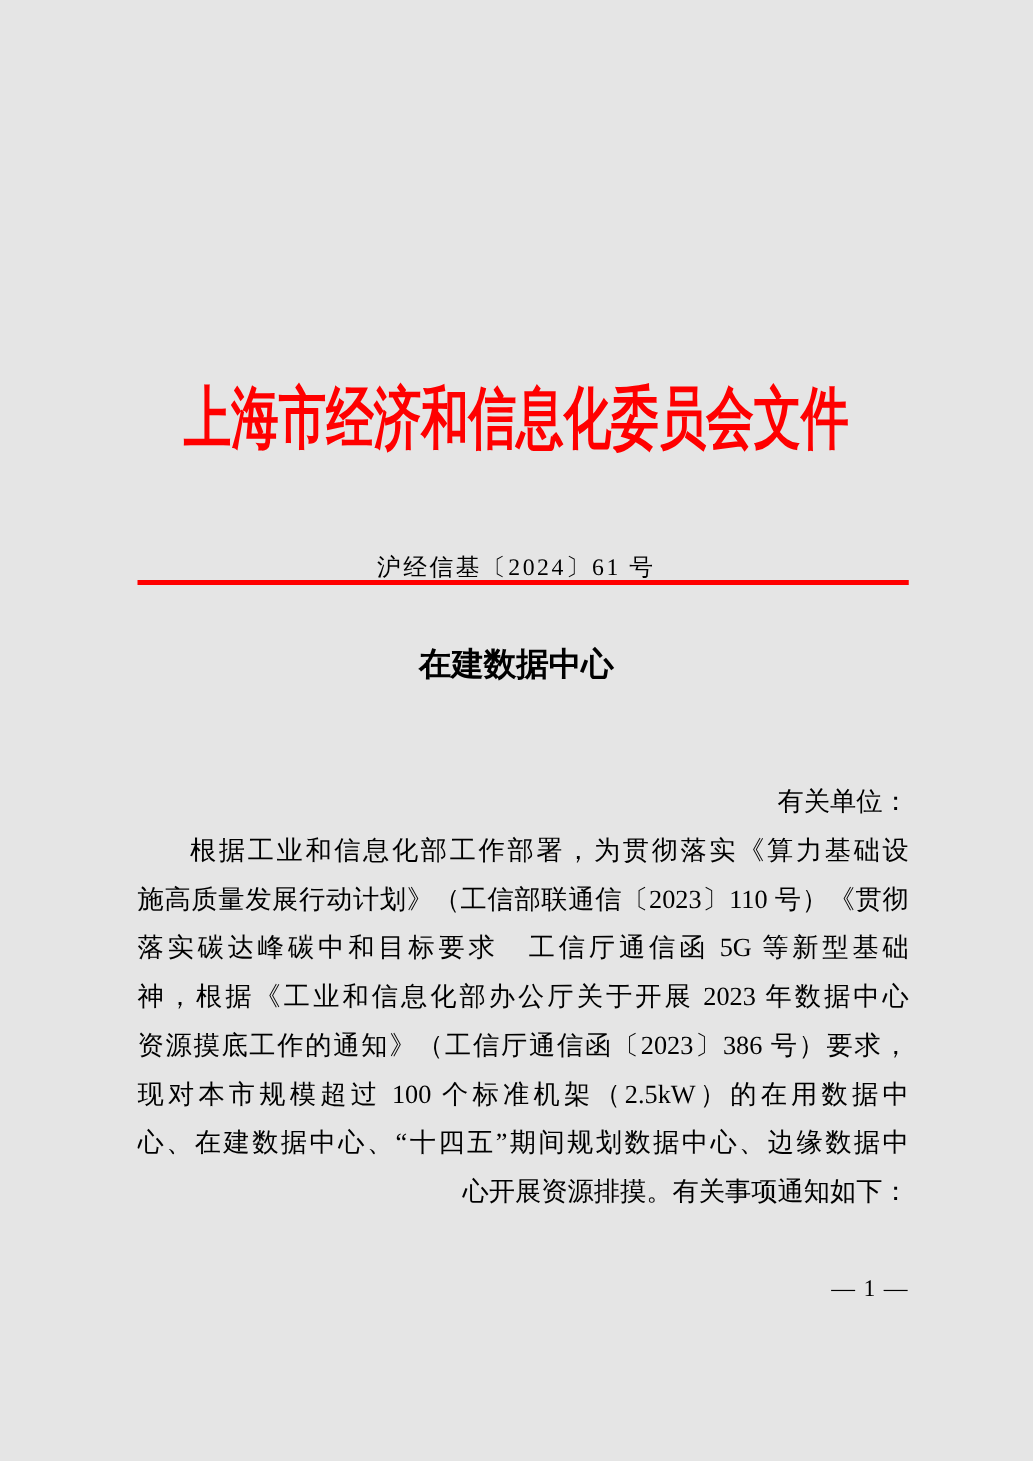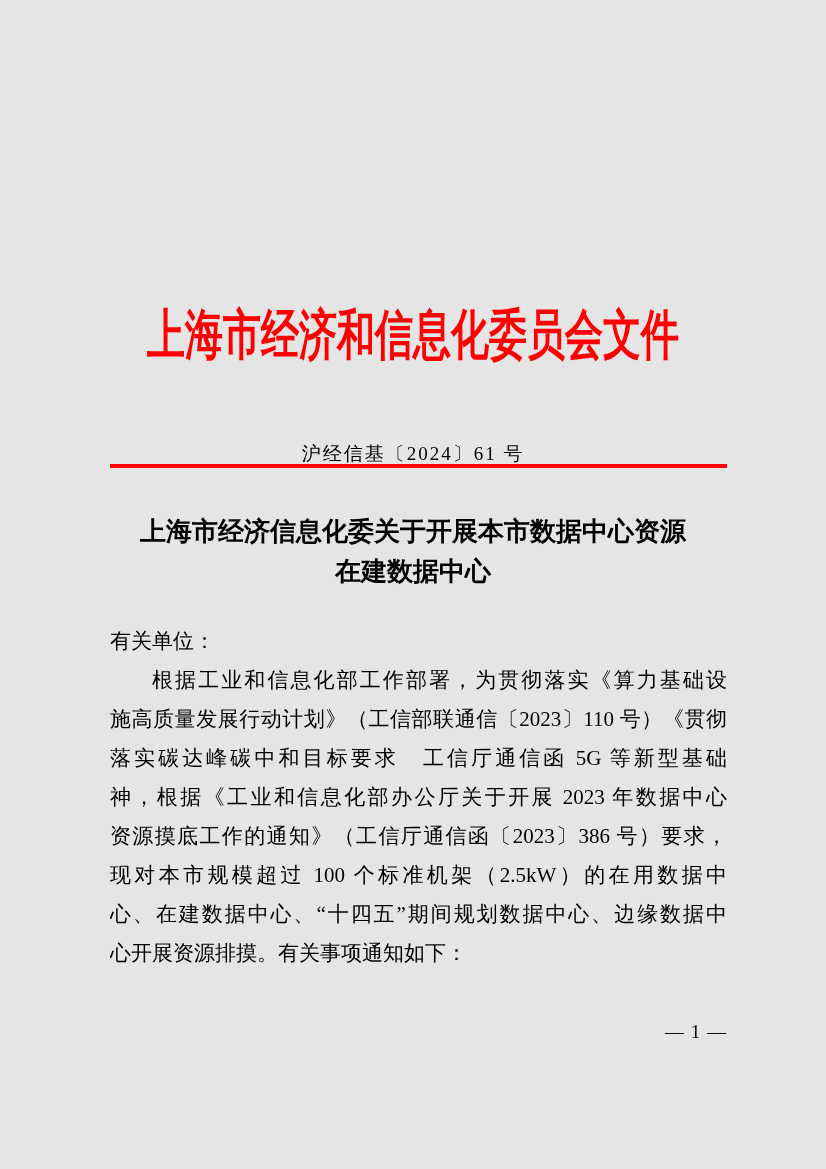--- a/index.html
+++ b/index.html
@@ -74,21 +74,21 @@
     top: 622px;
     left: 110px;
     width: 617px;
     font-size: 21px;
   }
   .line {
     display: block;
     height: 39px;
     line-height: 39px;
     overflow: hidden;
-    text-align: left;
+    text-align: right;
     white-space: nowrap;
   }
   .just {
     white-space: normal;
     text-align: justify;
     text-align-last: justify;
   }
   .indent {
     text-indent: 42px;
   }
@@ -107,21 +107,20 @@
 
 <div class="page">
 
   <div class="banner">上海市经济和信息化委员会文件</div>
 
   <div class="docnum">沪经信基〔2024〕61 号</div>
 
   <div class="redline"></div>
 
   <div class="title">
-    <div>上海市经济信息化委关于开展本市数据中心资源</div>
     <div>在建数据中心</div>
   </div>
 
   <div class="bodytext">
     <div class="line">有关单位：</div>
     <div class="line just indent">根据工业和信息化部工作部署，为贯彻落实《算力基础设</div>
     <div class="line just">施高质量发展行动计划》（工信部联通信〔2023〕110 号）《贯彻</div>
     <div class="line just">落实碳达峰碳中和目标要求　工信厅通信函 5G 等新型基础</div>
     <div class="line just">神，根据《工业和信息化部办公厅关于开展 2023 年数据中心</div>
     <div class="line just">资源摸底工作的通知》（工信厅通信函〔2023〕386 号）要求，</div>

